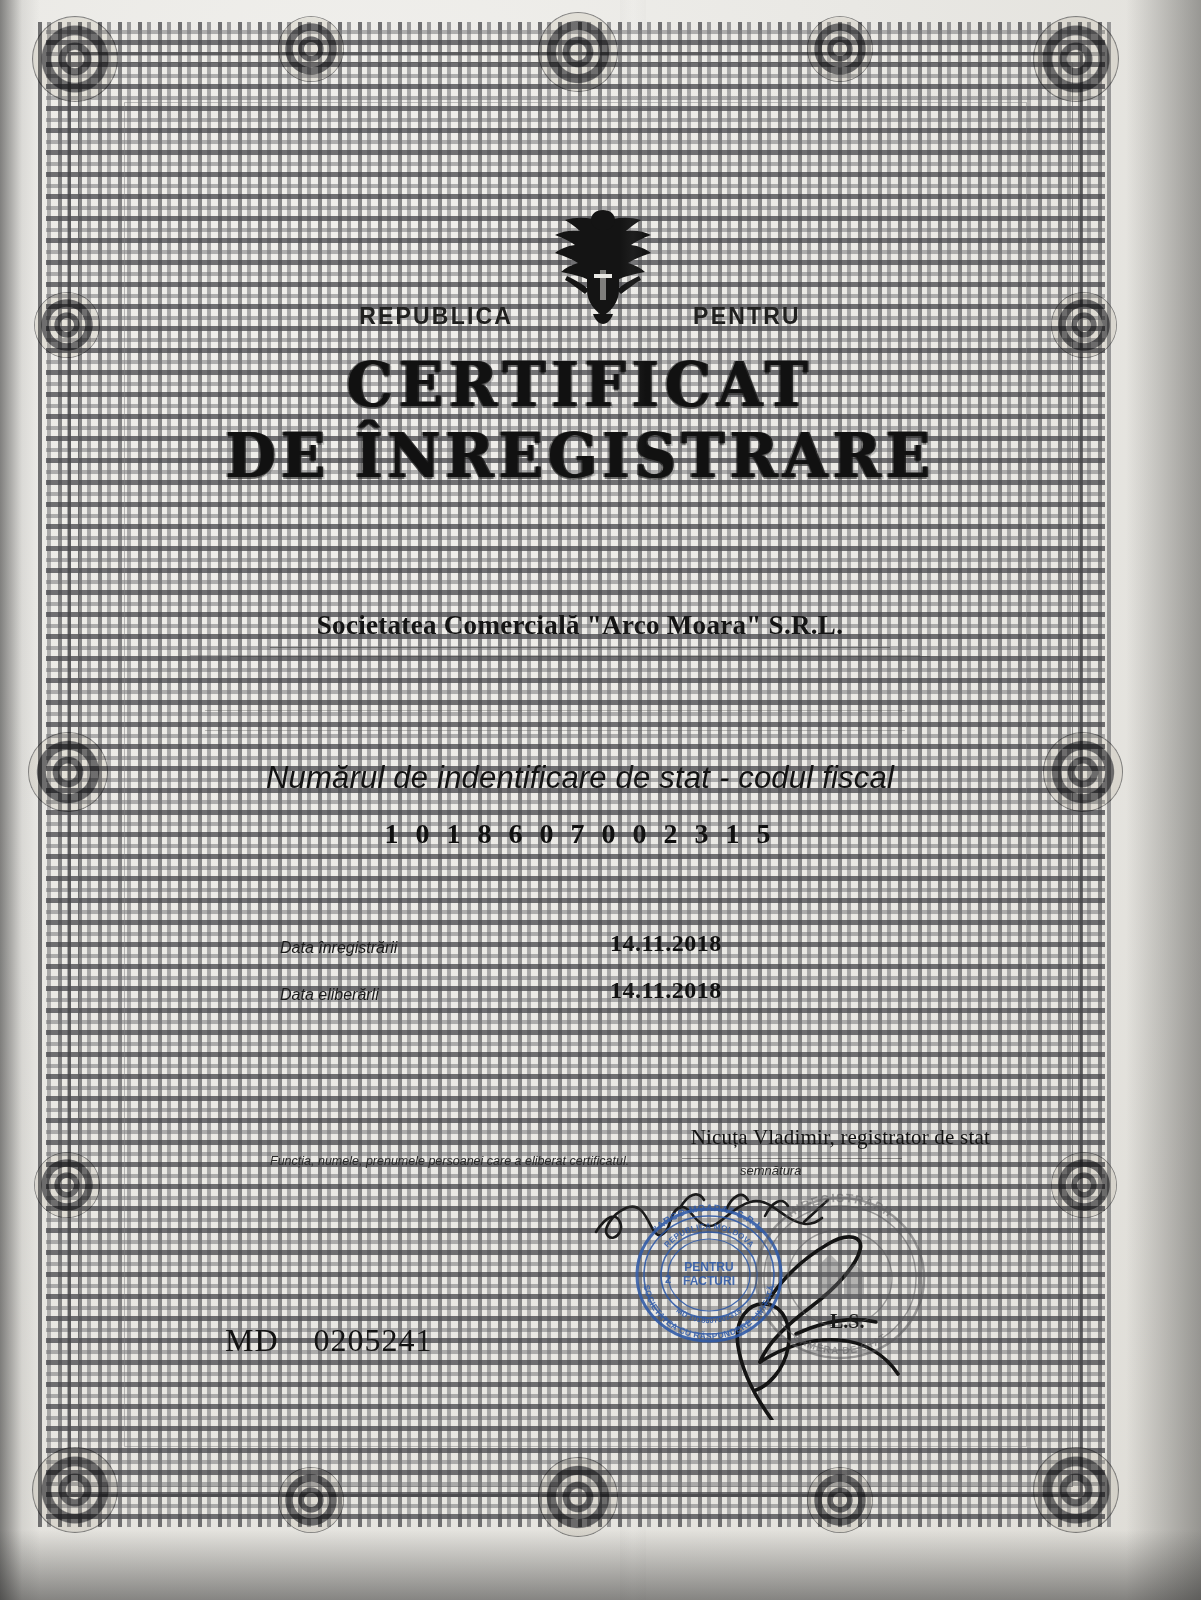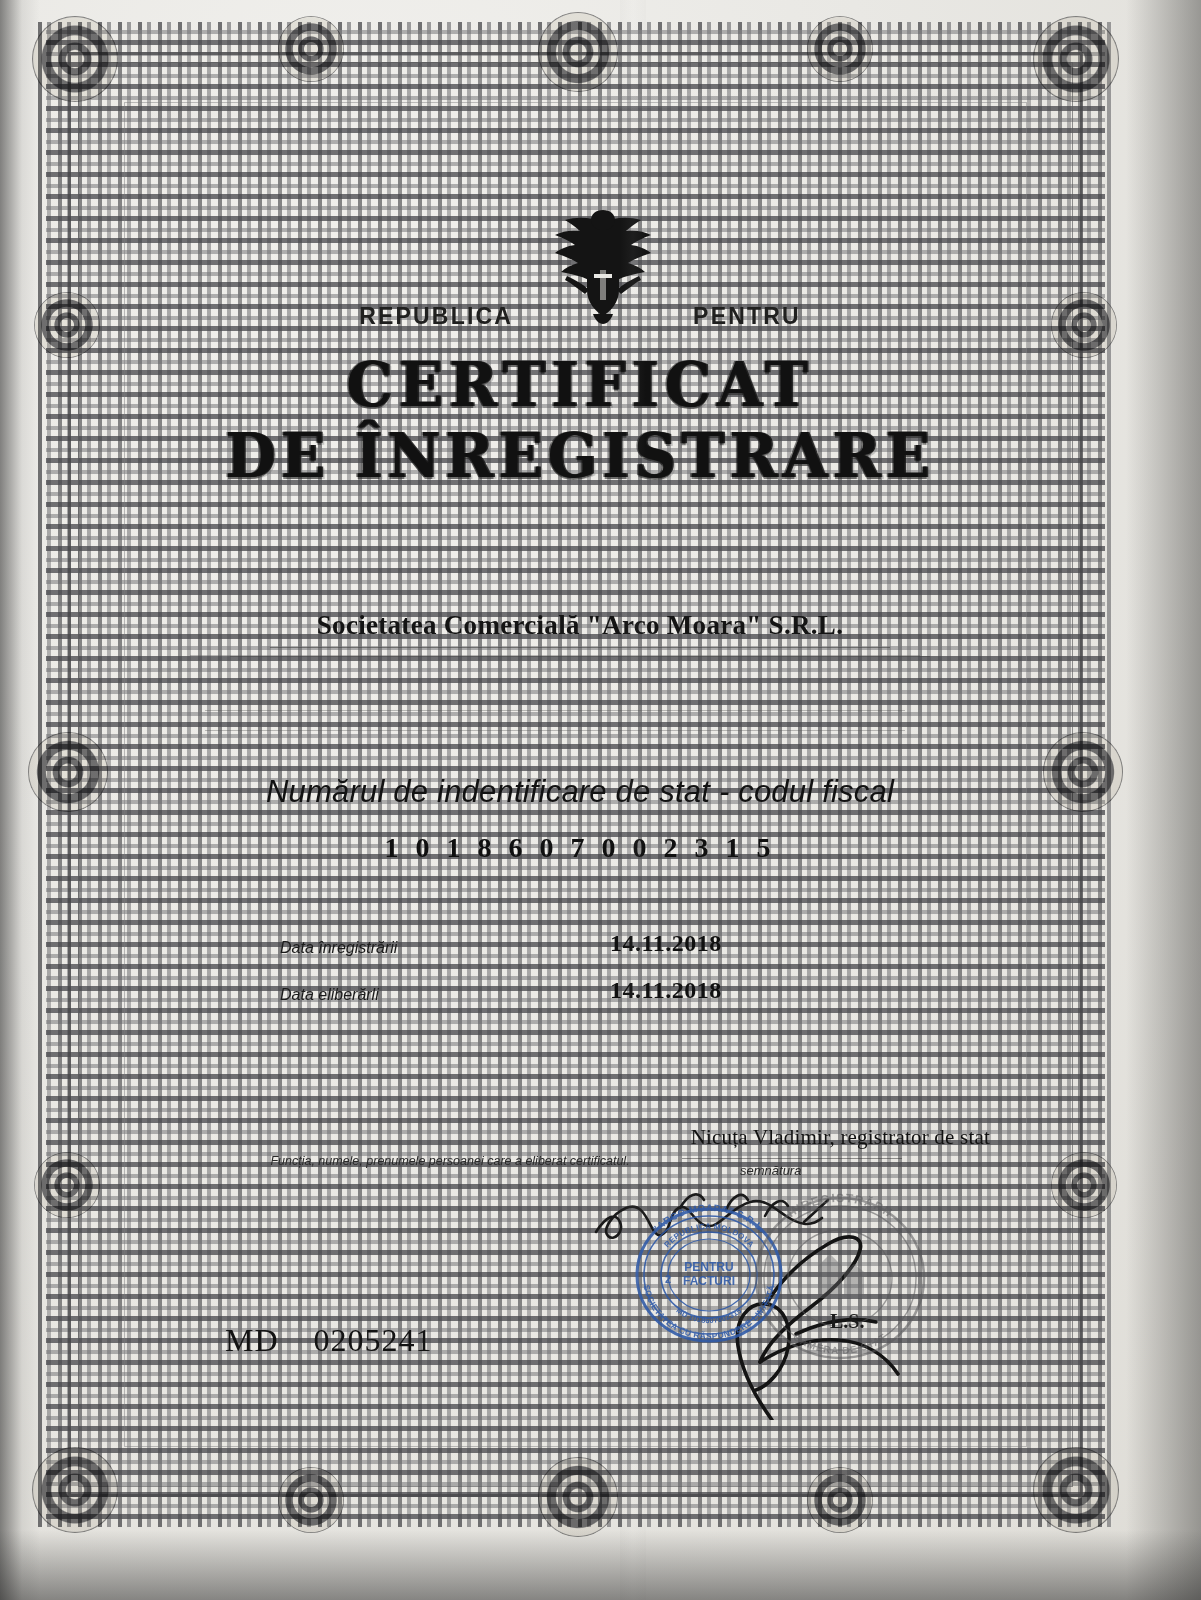--- a/index.html
+++ b/index.html
@@ -188,21 +188,21 @@
     font-family: "Liberation Serif", serif;
     font-size: 24px;
     color: #161616;
     letter-spacing: 0.6px;
     margin-top: 9px;
   }
 
   
   #fiscal-block {
     position: absolute;
-    left: 0; top: 664px;
+    left: 0; top: 650px;
     width: 900px;
     text-align: center;
   }
   #fiscal-label {
     font-family: "Liberation Sans", sans-serif;
     font-style: italic;
     font-size: 31px;
     color: #121212;
     letter-spacing: 0.2px;
   }
@@ -253,21 +253,20 @@
     font-size: 21px;
     color: #111;
     letter-spacing: 0.2px;
     text-align: right;
   }
   #registrar-caption {
     font-family: "Liberation Sans", sans-serif;
     font-style: italic;
     font-size: 12.5px;
     color: #2a2a2a;
-    text-align: center;
     width: 360px;
     margin-top: 3px;
     line-height: 1.35;
   }
   #semnatura-label {
     position: absolute;
     left: 470px; top: 38px;
     font-family: "Liberation Sans", sans-serif;
     font-style: italic;
     font-size: 13px;

